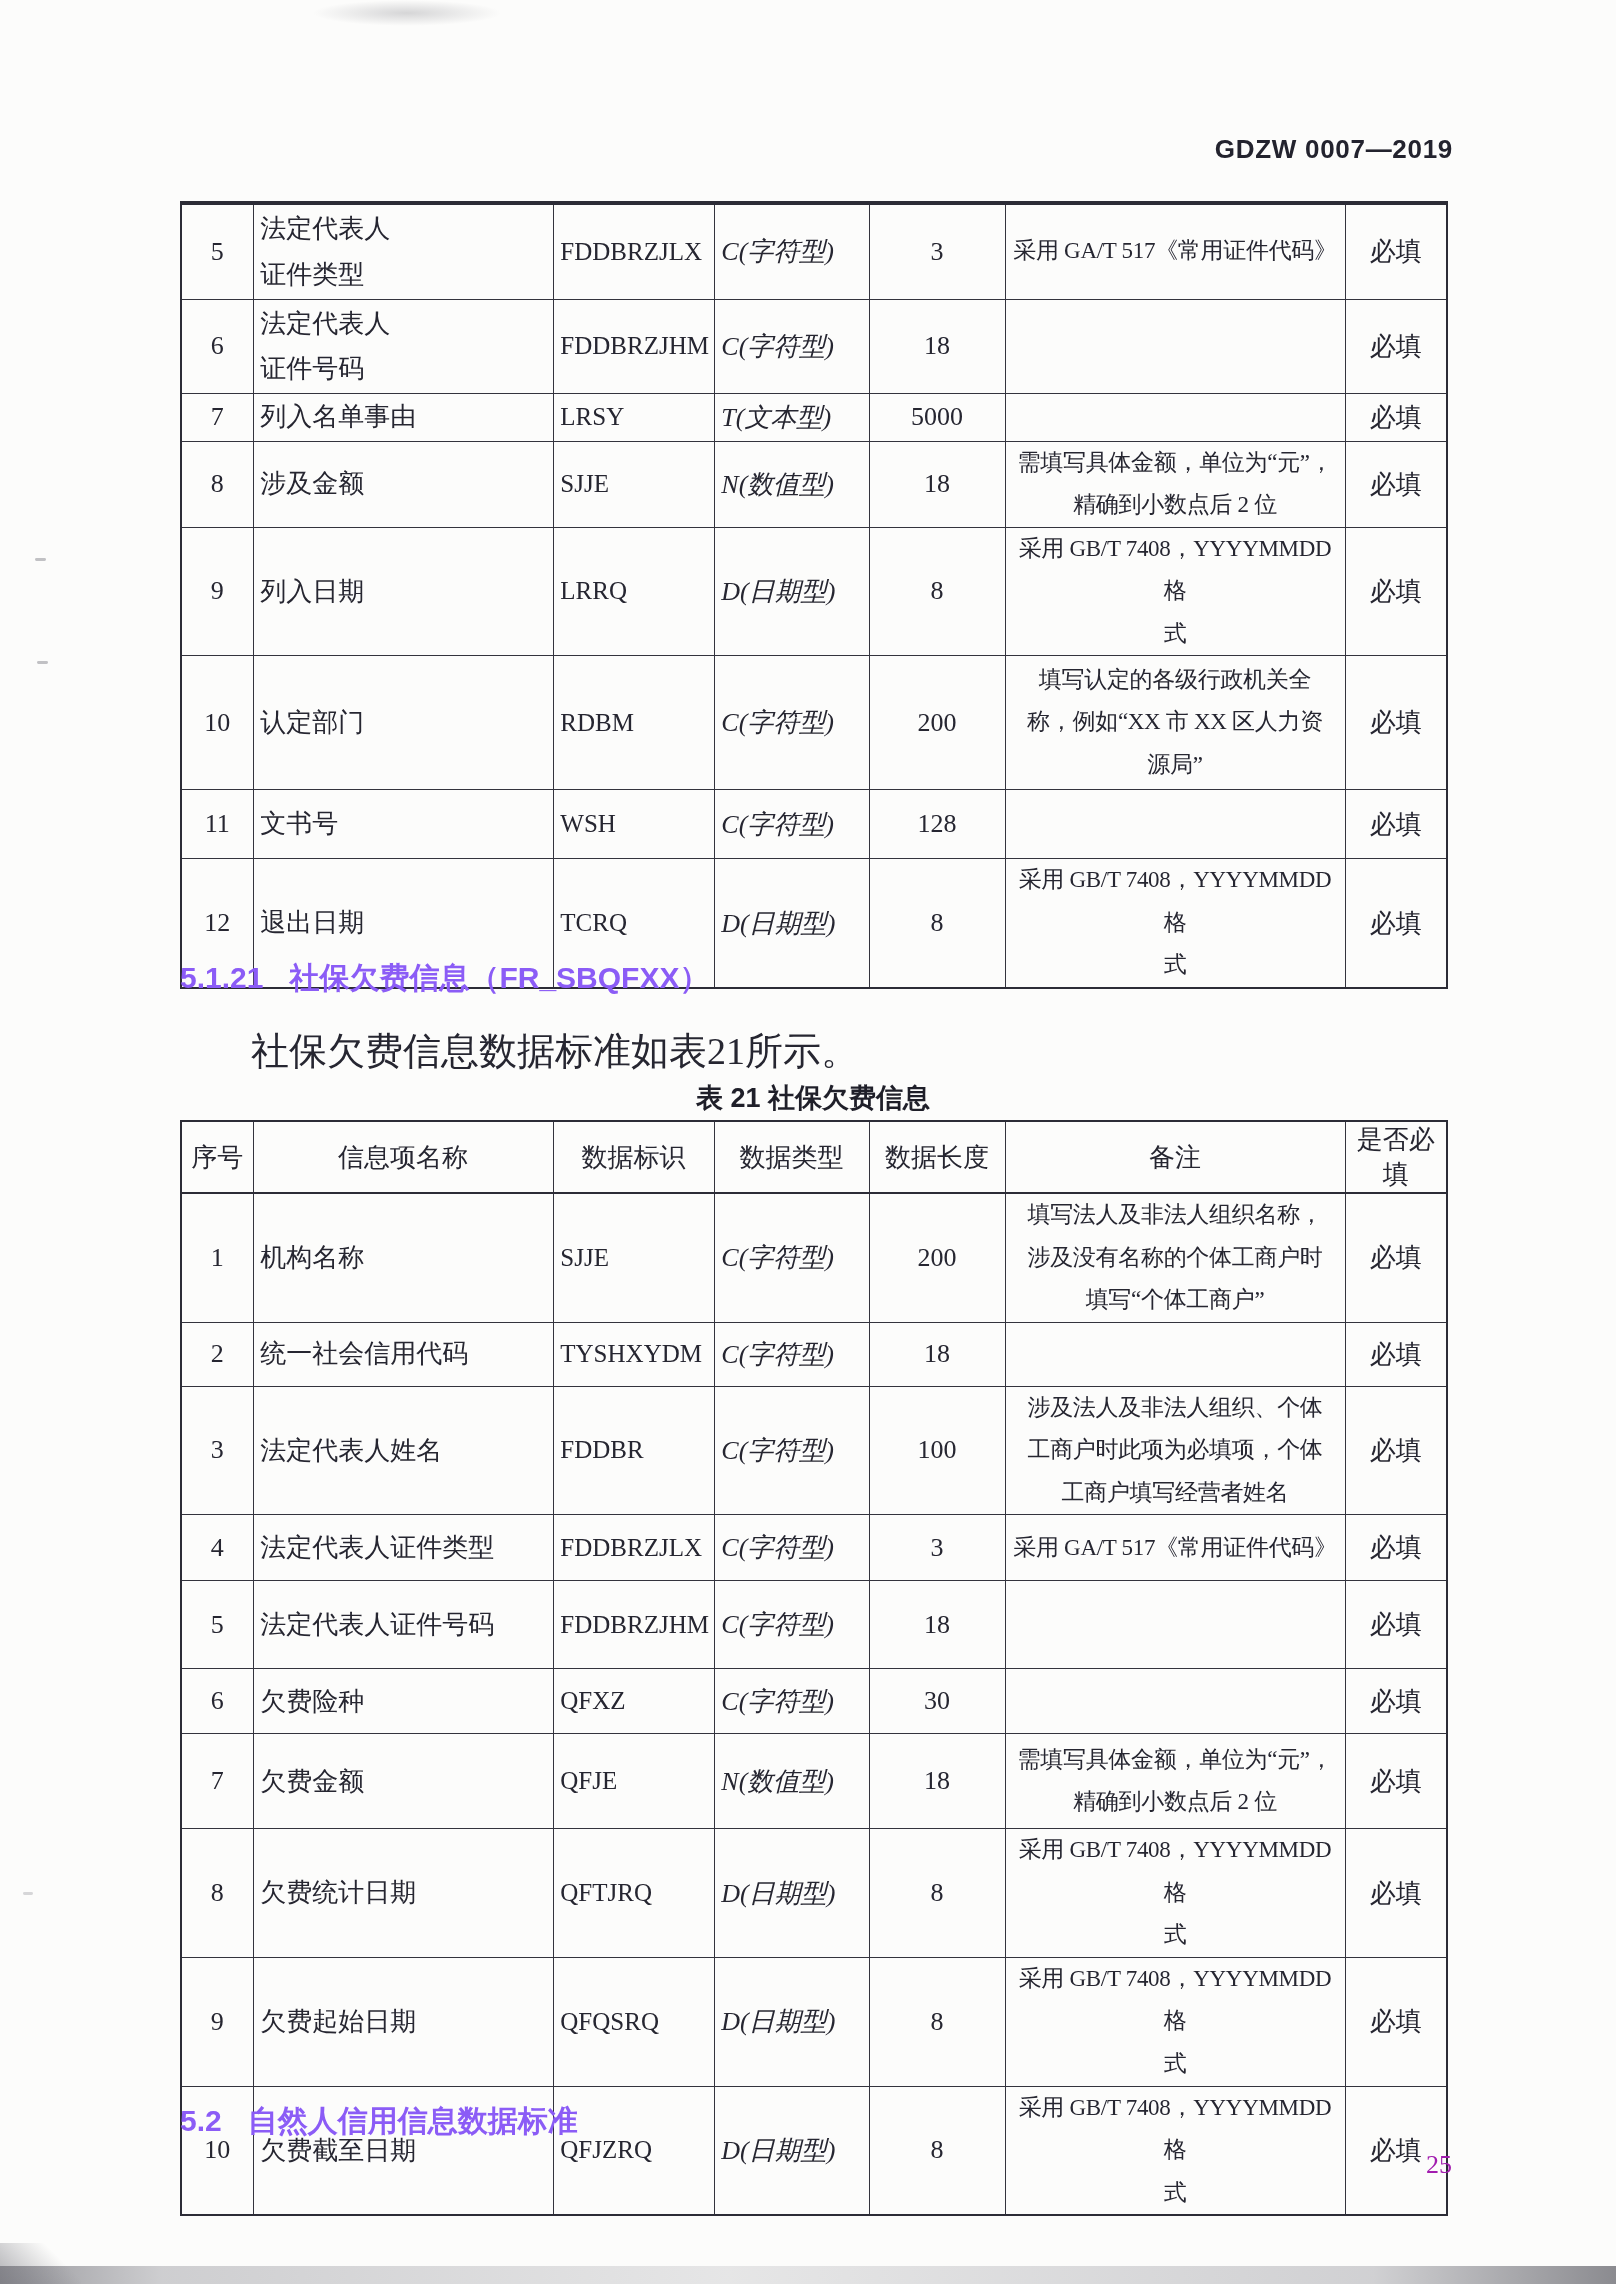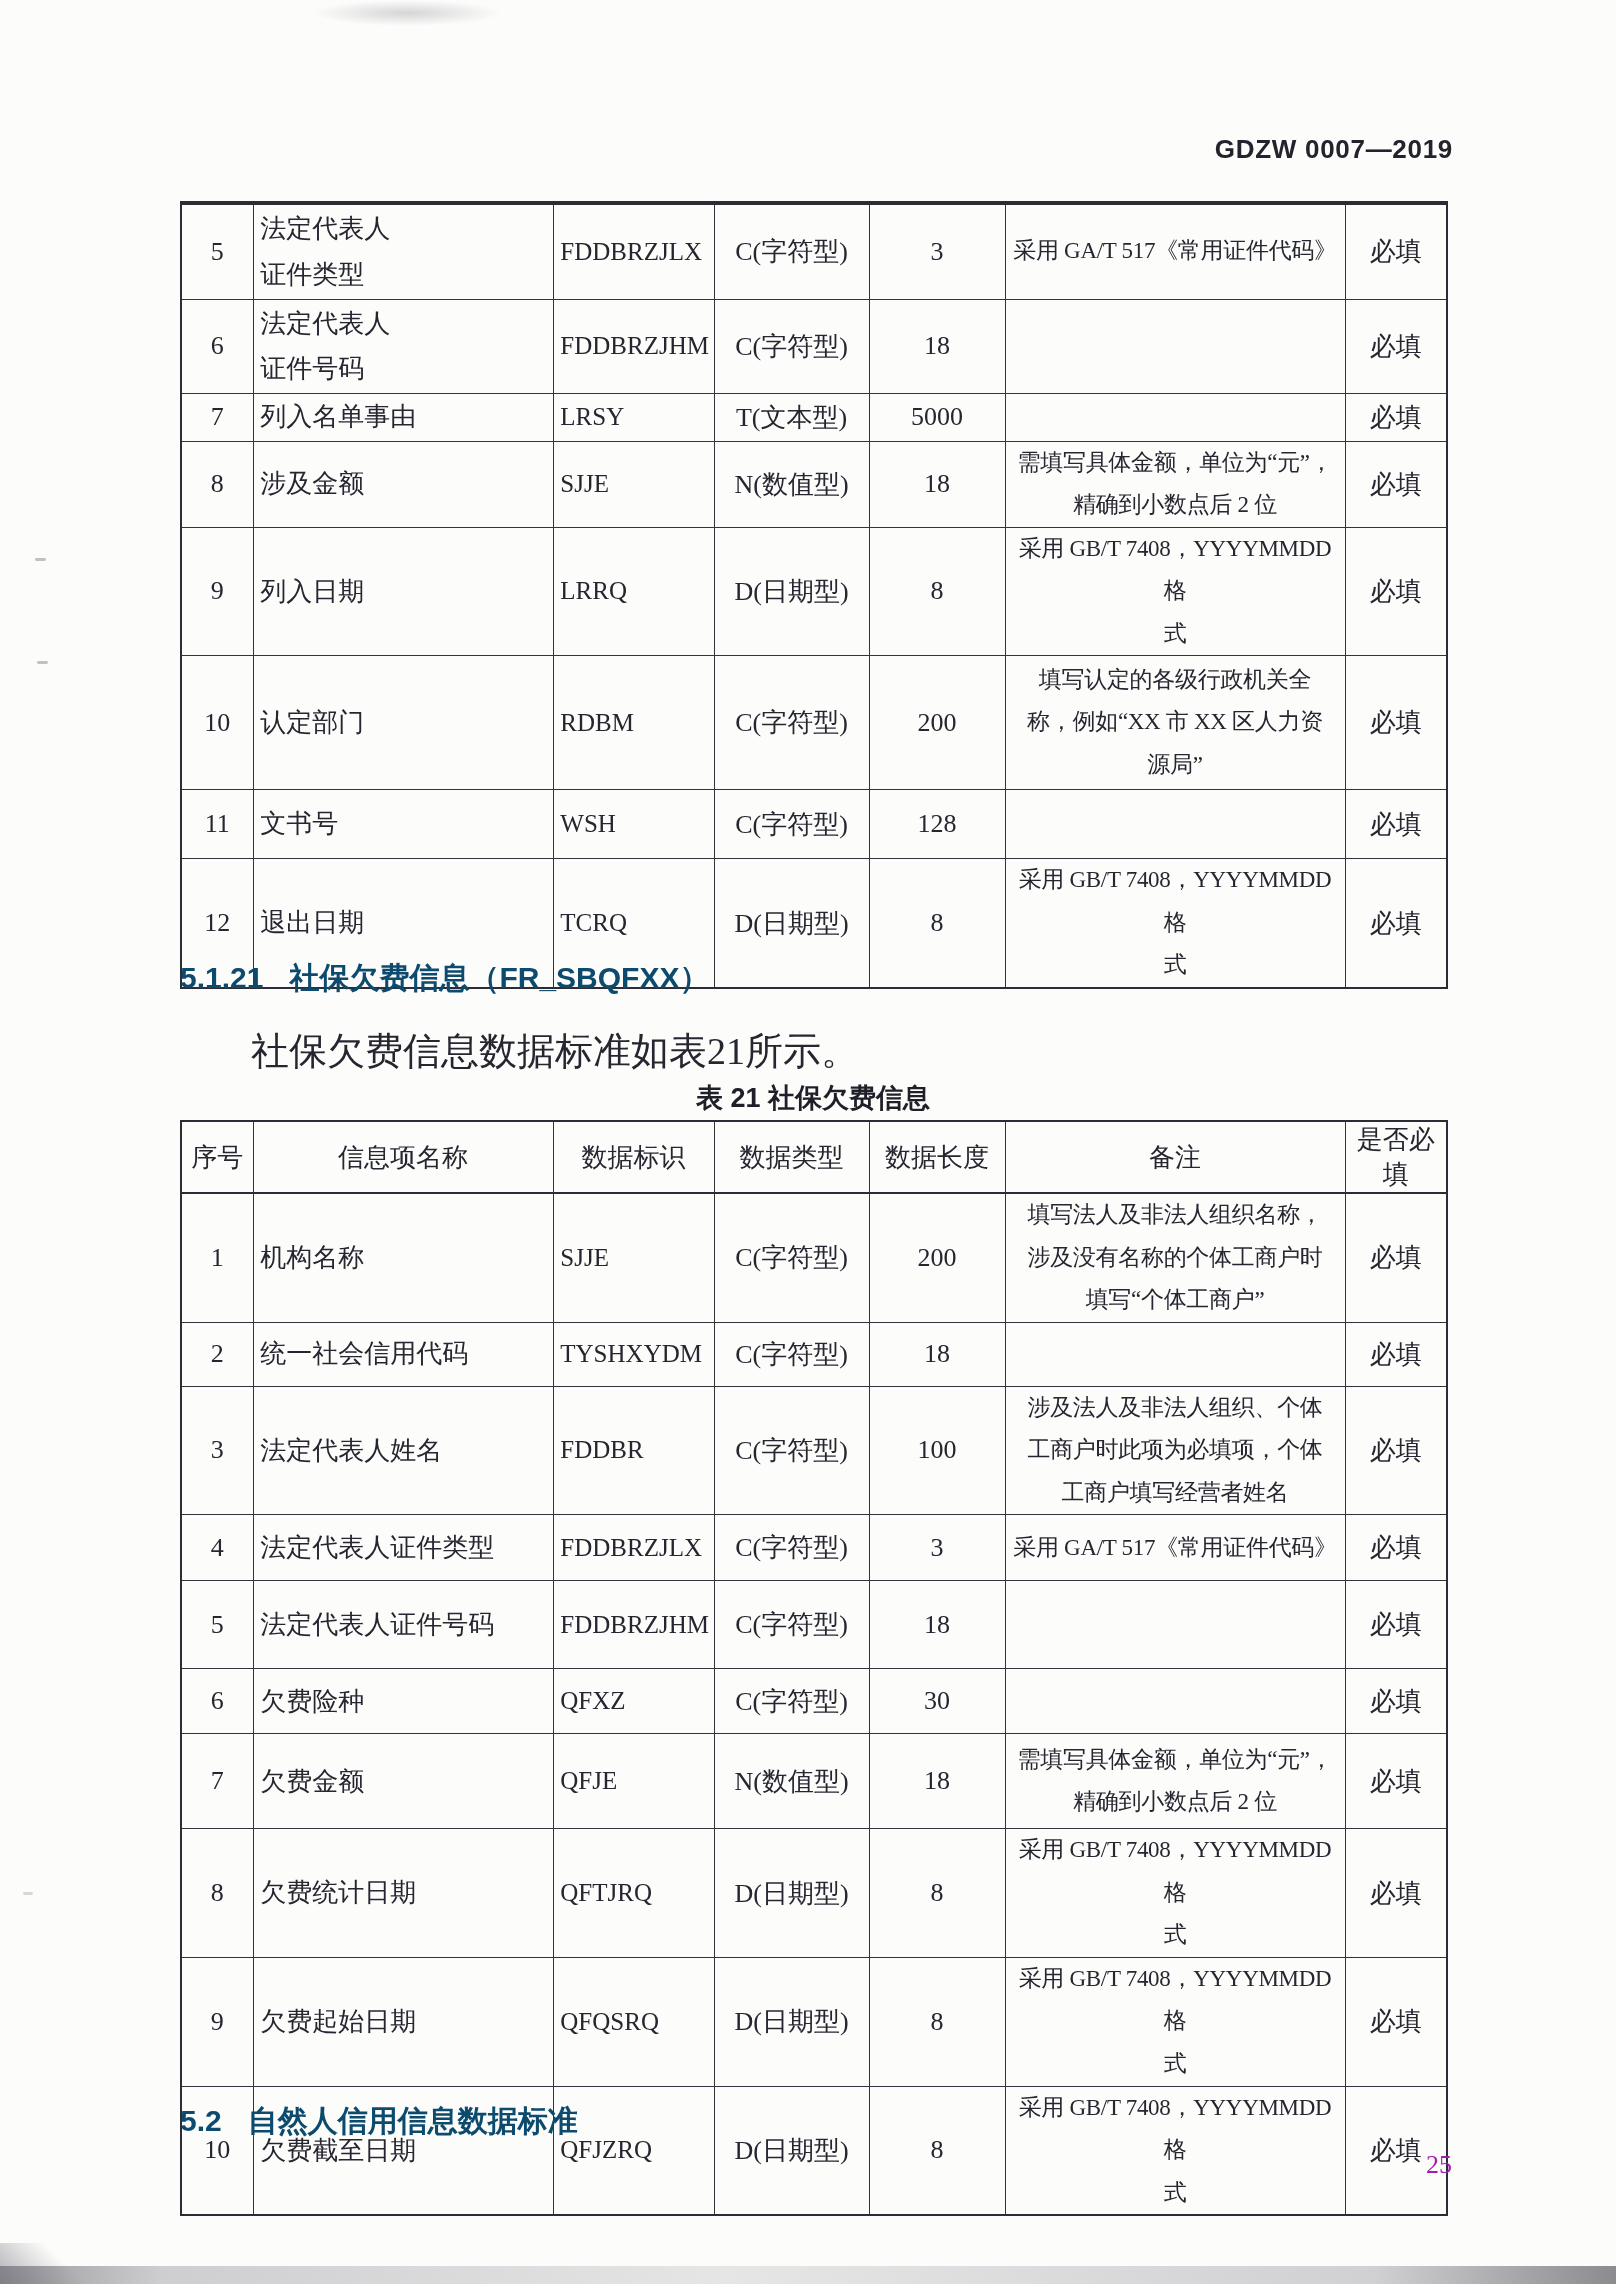--- a/index.html
+++ b/index.html
@@ -33,21 +33,21 @@
   table.std{border:2px solid #2c2c36;}
   #table1{top:201px;border-top:4.1px solid #2c2c36;}
   #table21{top:1120px;border-top:2.7px solid #2c2c36;}
   #table21 thead th{
     font-weight:400;text-align:center;
     border-bottom:2px solid #2c2c36;
   }
   .c-no{text-align:center;}
   .c-name{text-align:left;white-space:pre-line;line-height:1.75;padding-left:9.5px;}
   .c-id{text-align:left;padding:0 2.7px 0 6.8px;font-size:25px;}
-  .c-type{text-align:center;padding:0 1.4px 0 5.4px;}
+  .c-type{text-align:left;padding:0 1.4px 0 5.4px;font-style:italic;}
   .c-len{text-align:center;}
   .c-remark{
     text-align:center;white-space:pre-line;
     font-size:23px;line-height:1.85;letter-spacing:-0.3px;
     padding:5.4px 5.4px 5.4px 8.1px;
   }
   .c-req{text-align:center;}
   
   #table1 tbody tr:nth-child(1){height:96px;}
   #table1 tbody tr:nth-child(2){height:94px;}
@@ -70,21 +70,21 @@
   #table21 tbody tr:nth-child(9){height:90px;}
   #table21 tbody tr:nth-child(10){height:91px;}
   
   col.w-no{width:72px;} col.w-name{width:300px;} col.w-id{width:161px;}
   col.w-type{width:155px;} col.w-len{width:136px;} col.w-remark{width:340px;}
   col.w-req{width:102px;}
   
   .h-sec{
     position:absolute;left:180px;
     font-family:"Liberation Sans","DejaVu Sans",sans-serif;
-    font-weight:700;font-size:30px;color:#0c4a6e;white-space:nowrap;
+    font-weight:700;font-size:30px;color:#8b5cf6;white-space:nowrap;
   }
   .h-sec .sec-num{margin-right:26px;}
   #h5121{top:958px;}
   #h52{top:2101px;}
   .body-text{
     position:absolute;left:251px;top:1026px;
     font-size:38px;color:#262631;white-space:nowrap;
   }
   .table-caption{
     position:absolute;left:180px;top:1080px;width:1266px;

